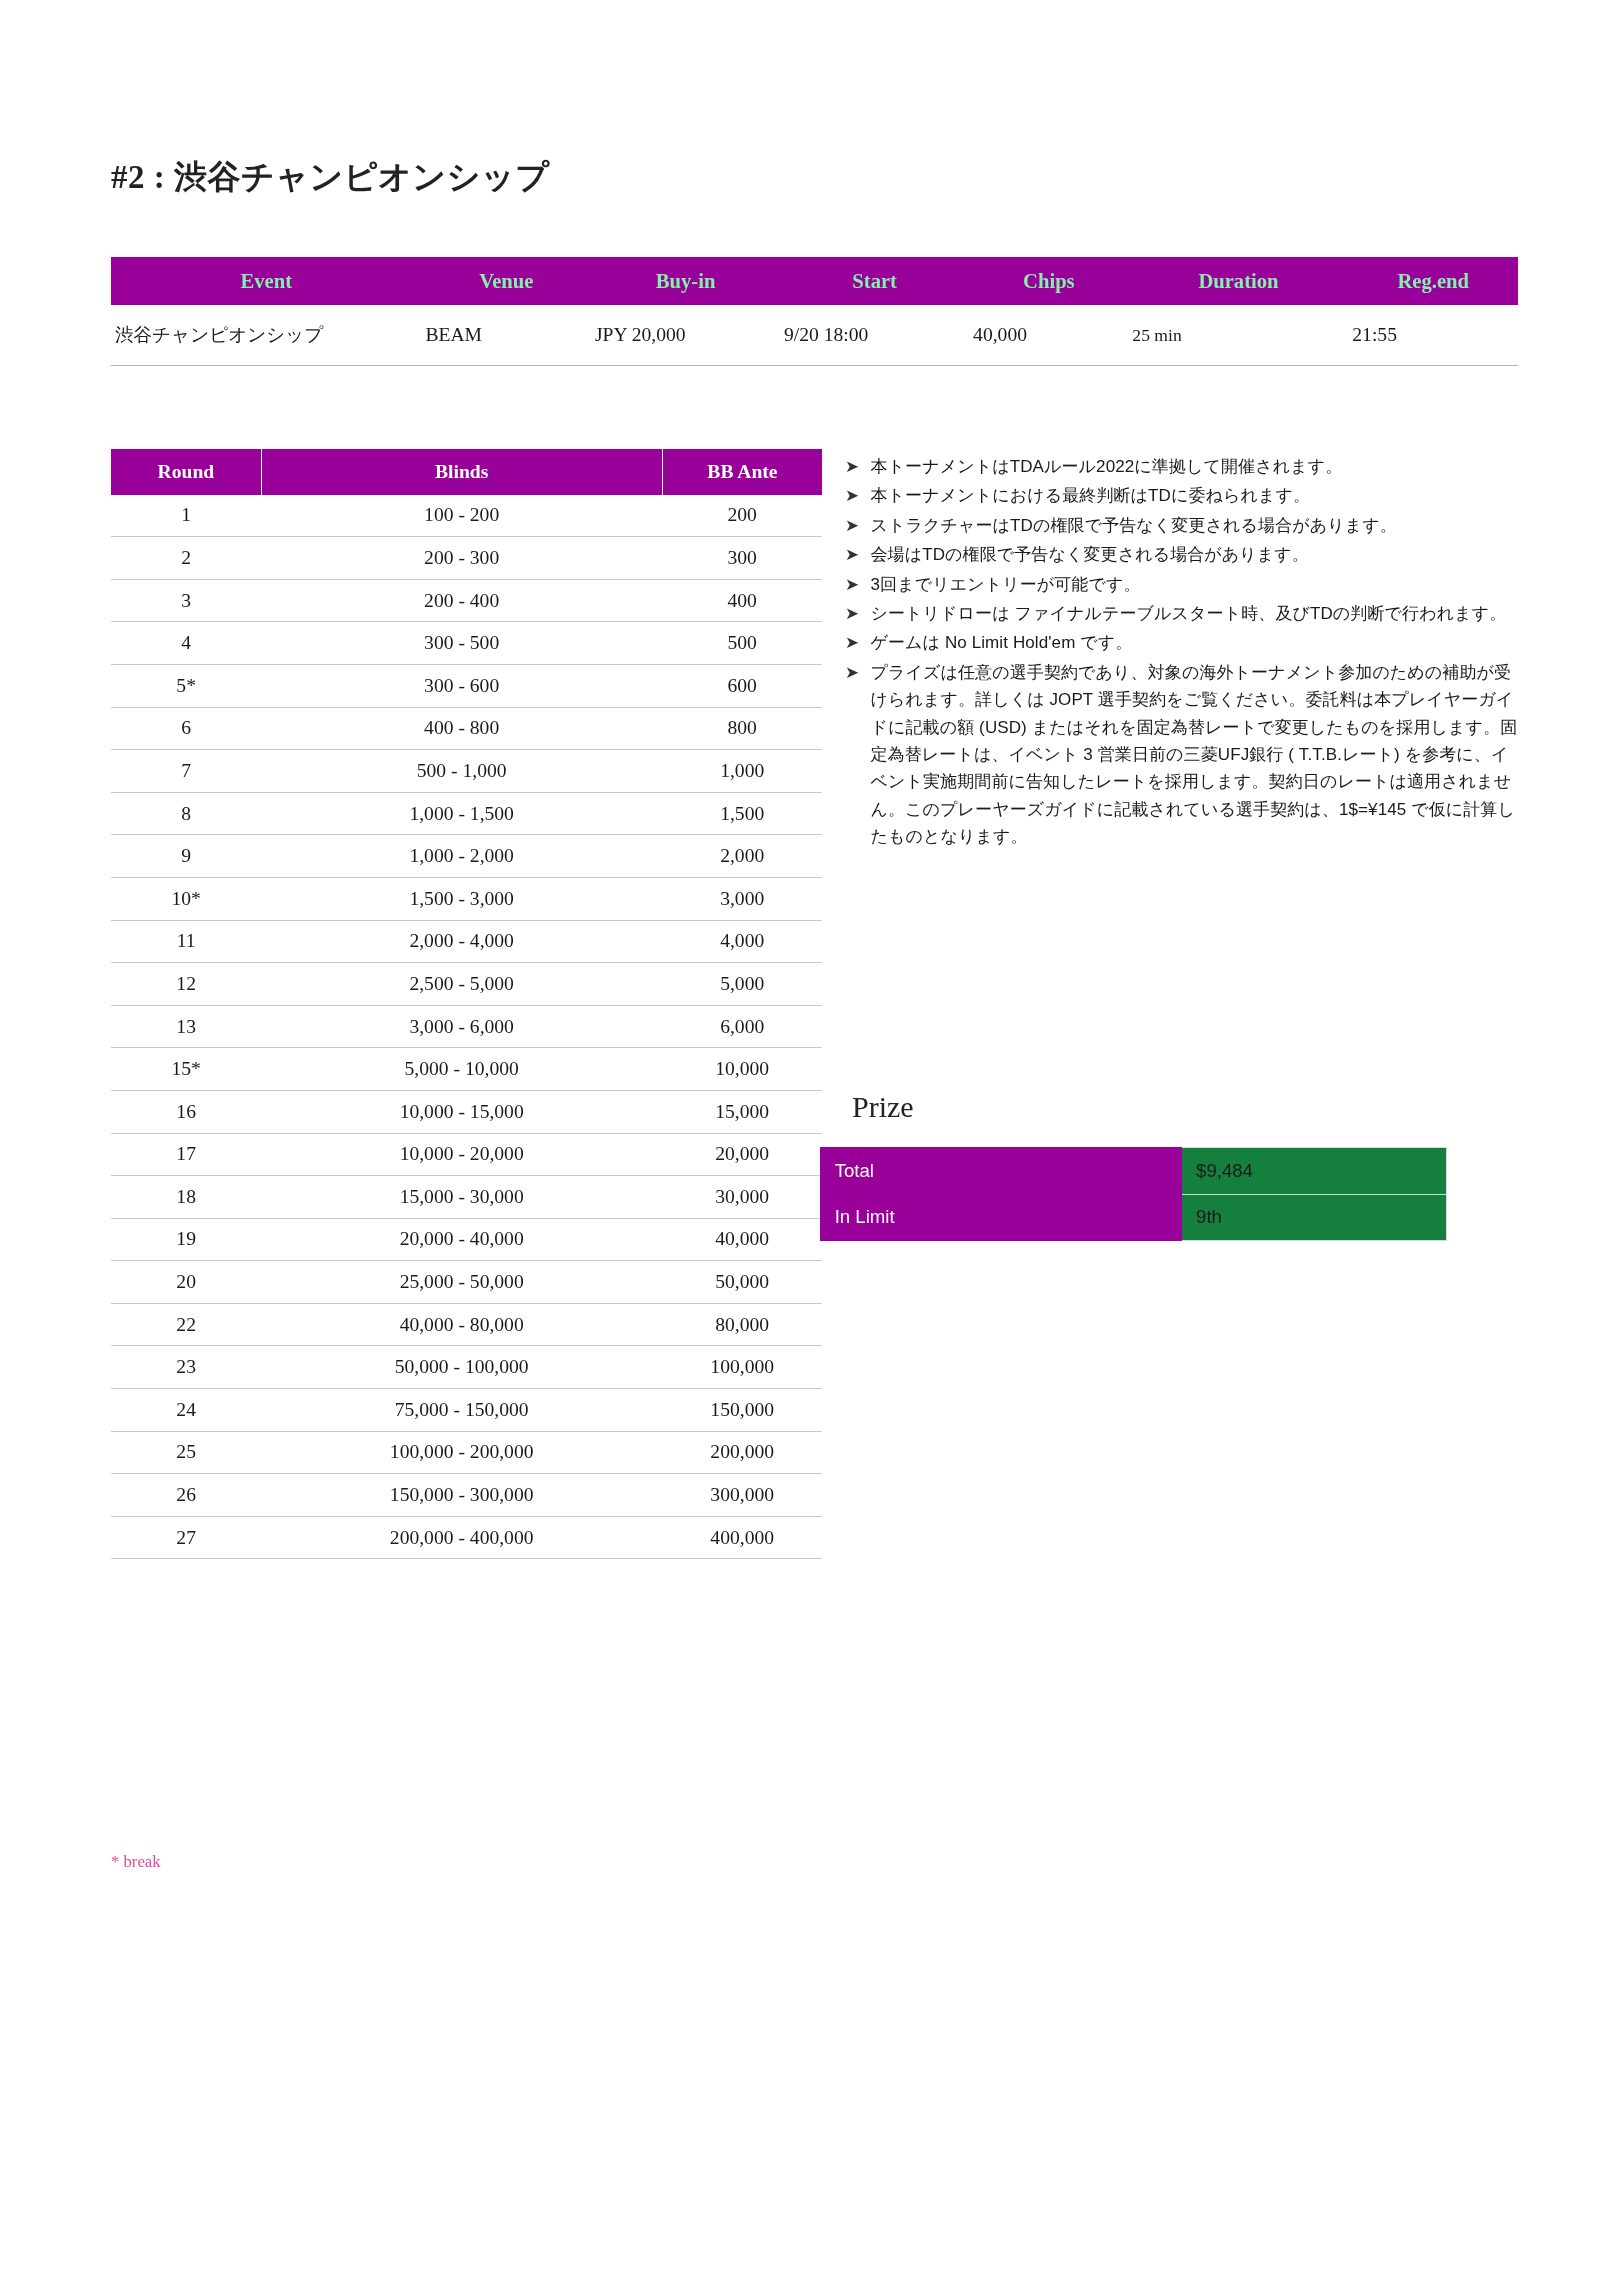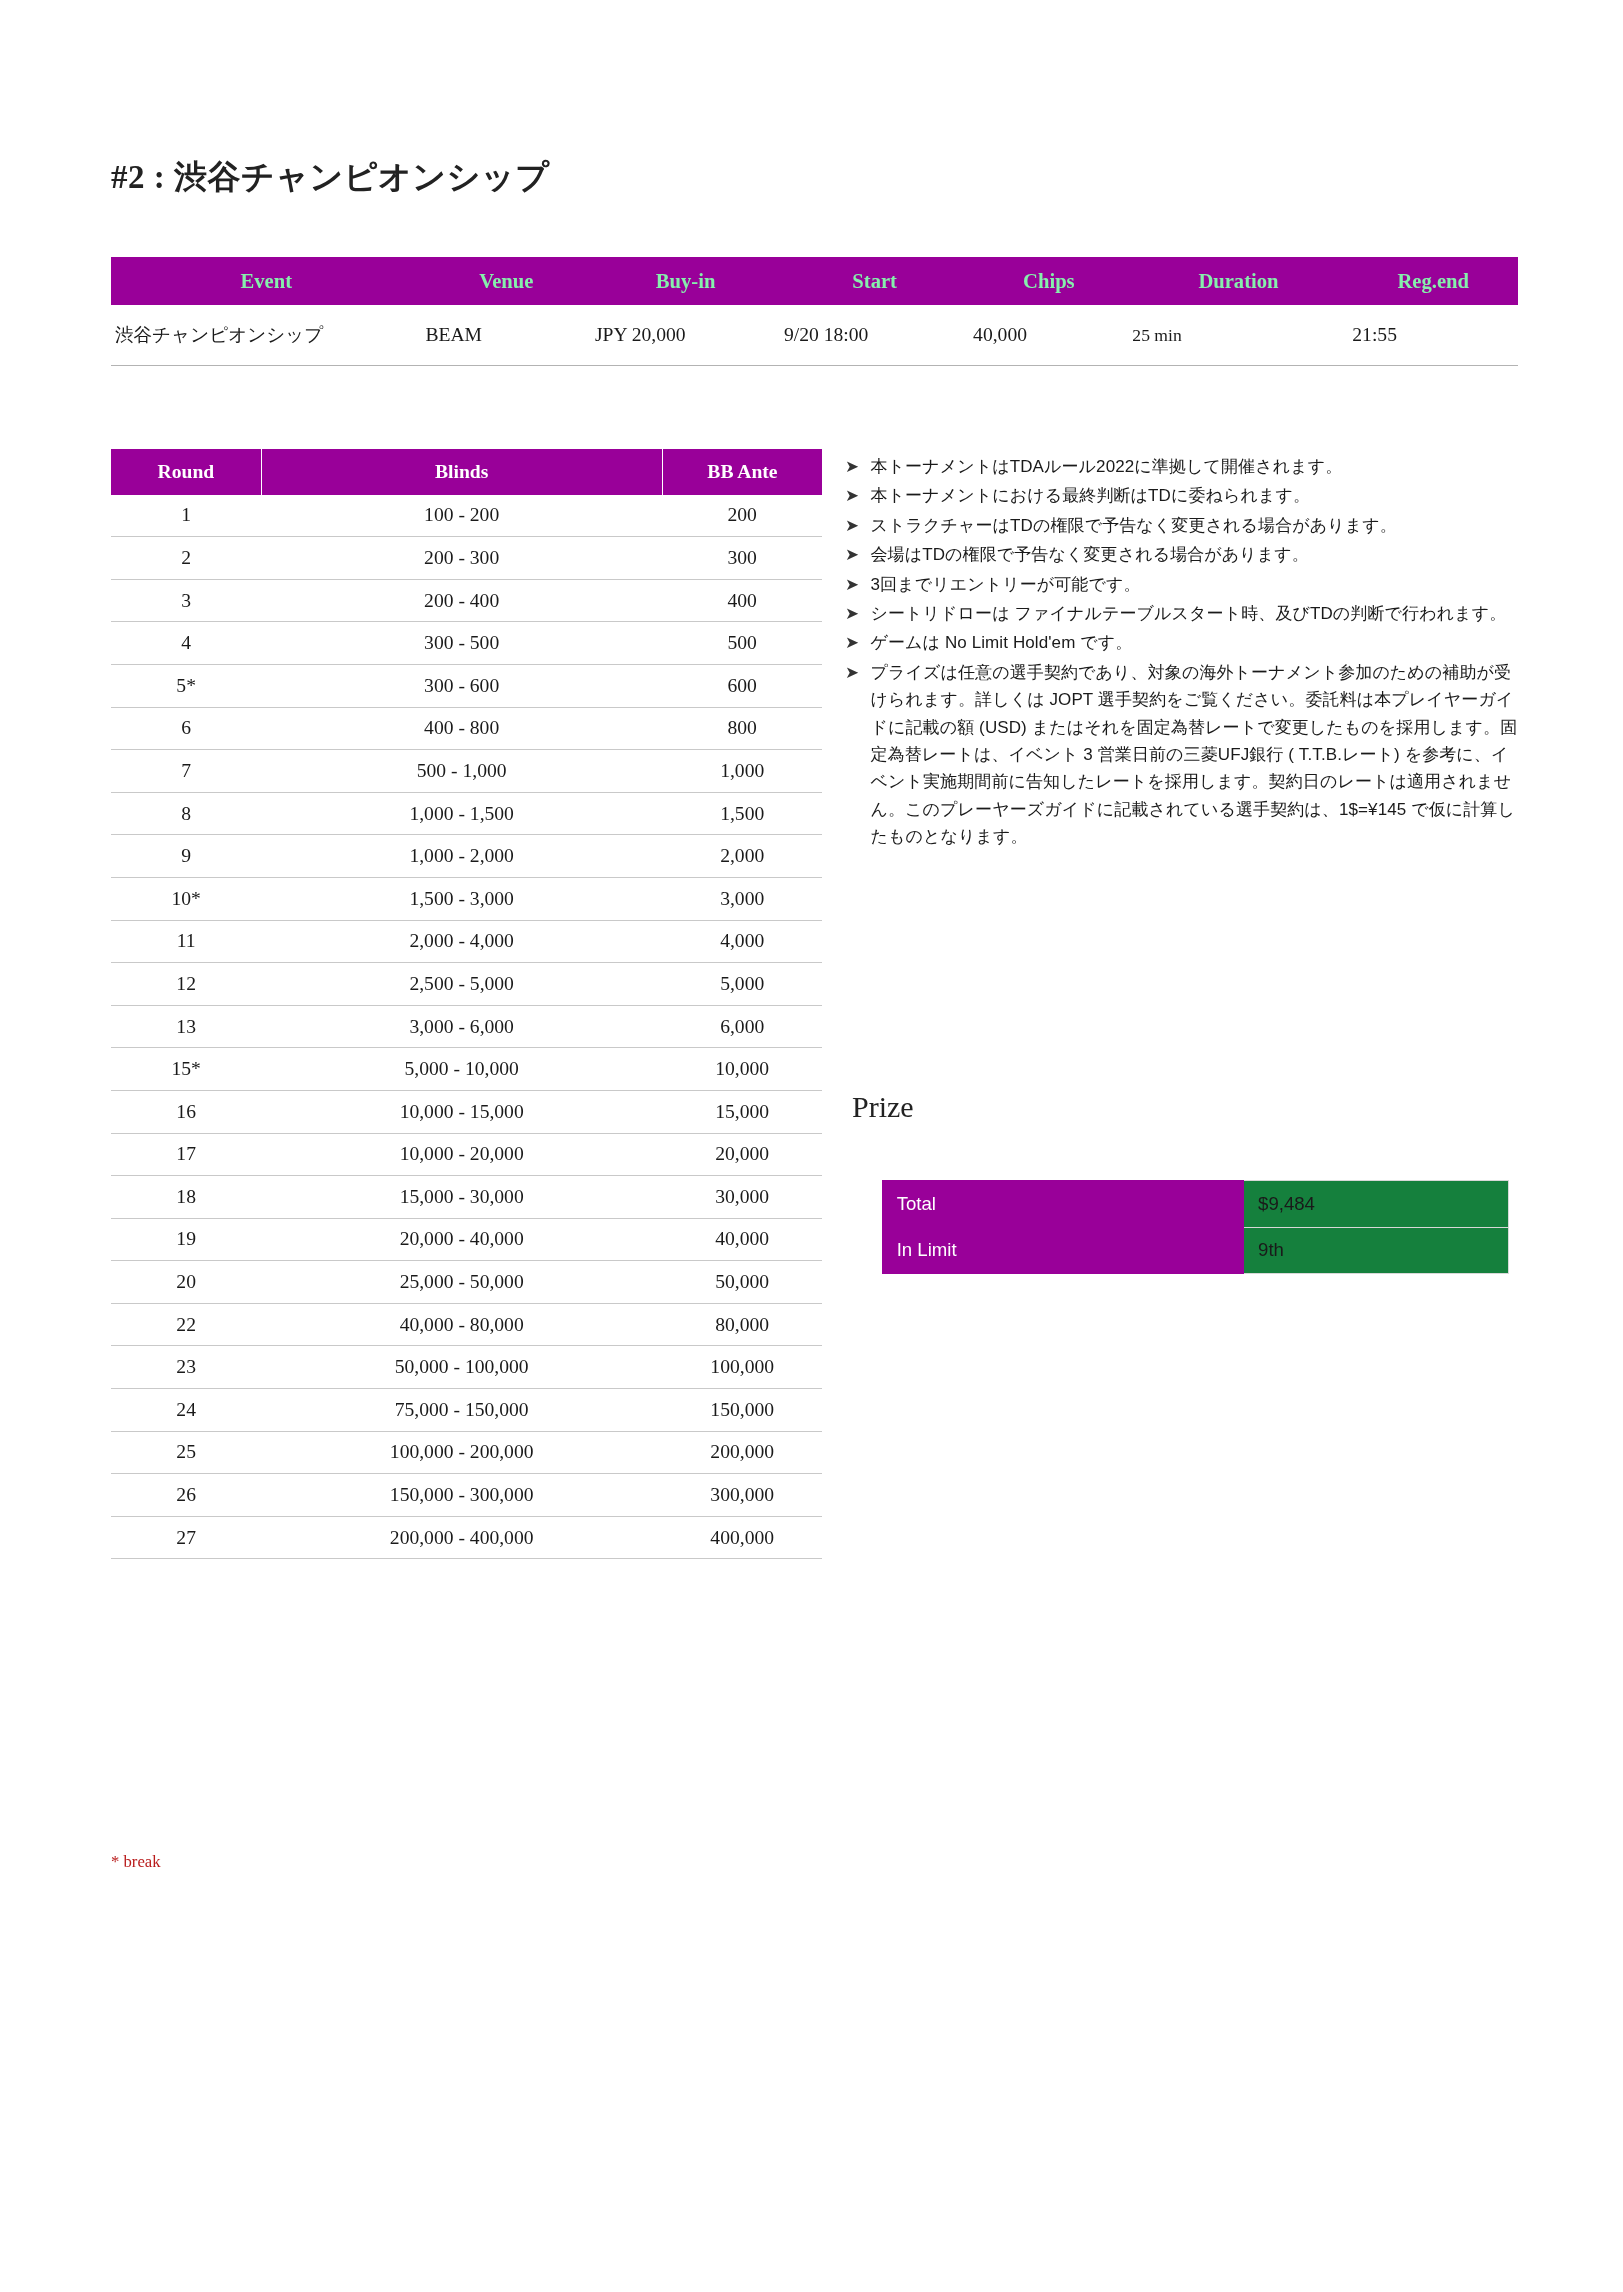--- a/index.html
+++ b/index.html
@@ -94,21 +94,21 @@
     text-align: center;
     padding: 9.8px 3.9px;
     border-bottom: 1px solid #c9c9c9;
     color: #1a1a1a;
   }
   .break-note {
     position: absolute;
     left: 111px;
     top: 1852px;
     font-size: 16.7px;
-    color: #b91c1c;
+    color: #ec4899;
   }
 
   
   .rules {
     position: absolute;
     left: 845px;
     top: 453px;
     width: 676px;
     font-family: "Liberation Sans", sans-serif;
   }
@@ -135,26 +135,25 @@
   .prize-title {
     position: absolute;
     left: 852px;
     top: 1090px;
     font-size: 30px;
     color: #222;
     font-family: "Liberation Serif", serif;
   }
   .prize-table {
     position: absolute;
-    left: 882px;
+    left: 820px;
     top: 1147px;
     width: 627px;
     border-collapse: collapse;
     table-layout: fixed;
-    margin-top: 33px;
   }
   .prize-table td {
     border: 1px solid #d8d8d8;
     padding: 11.8px 13.7px;
     font-size: 18.6px;
     font-family: "Liberation Sans", sans-serif;
   }
   .prize-table td.label {
     background: #990099;
     color: #ffffff;

